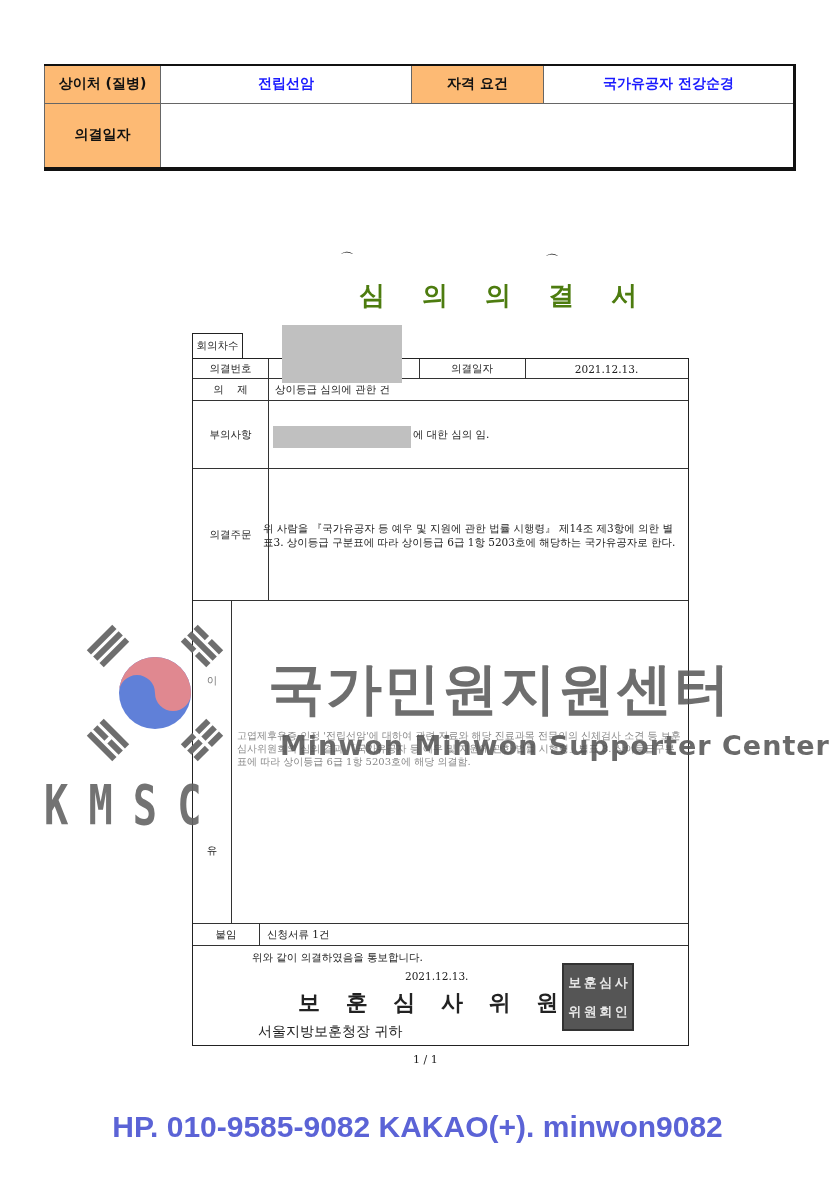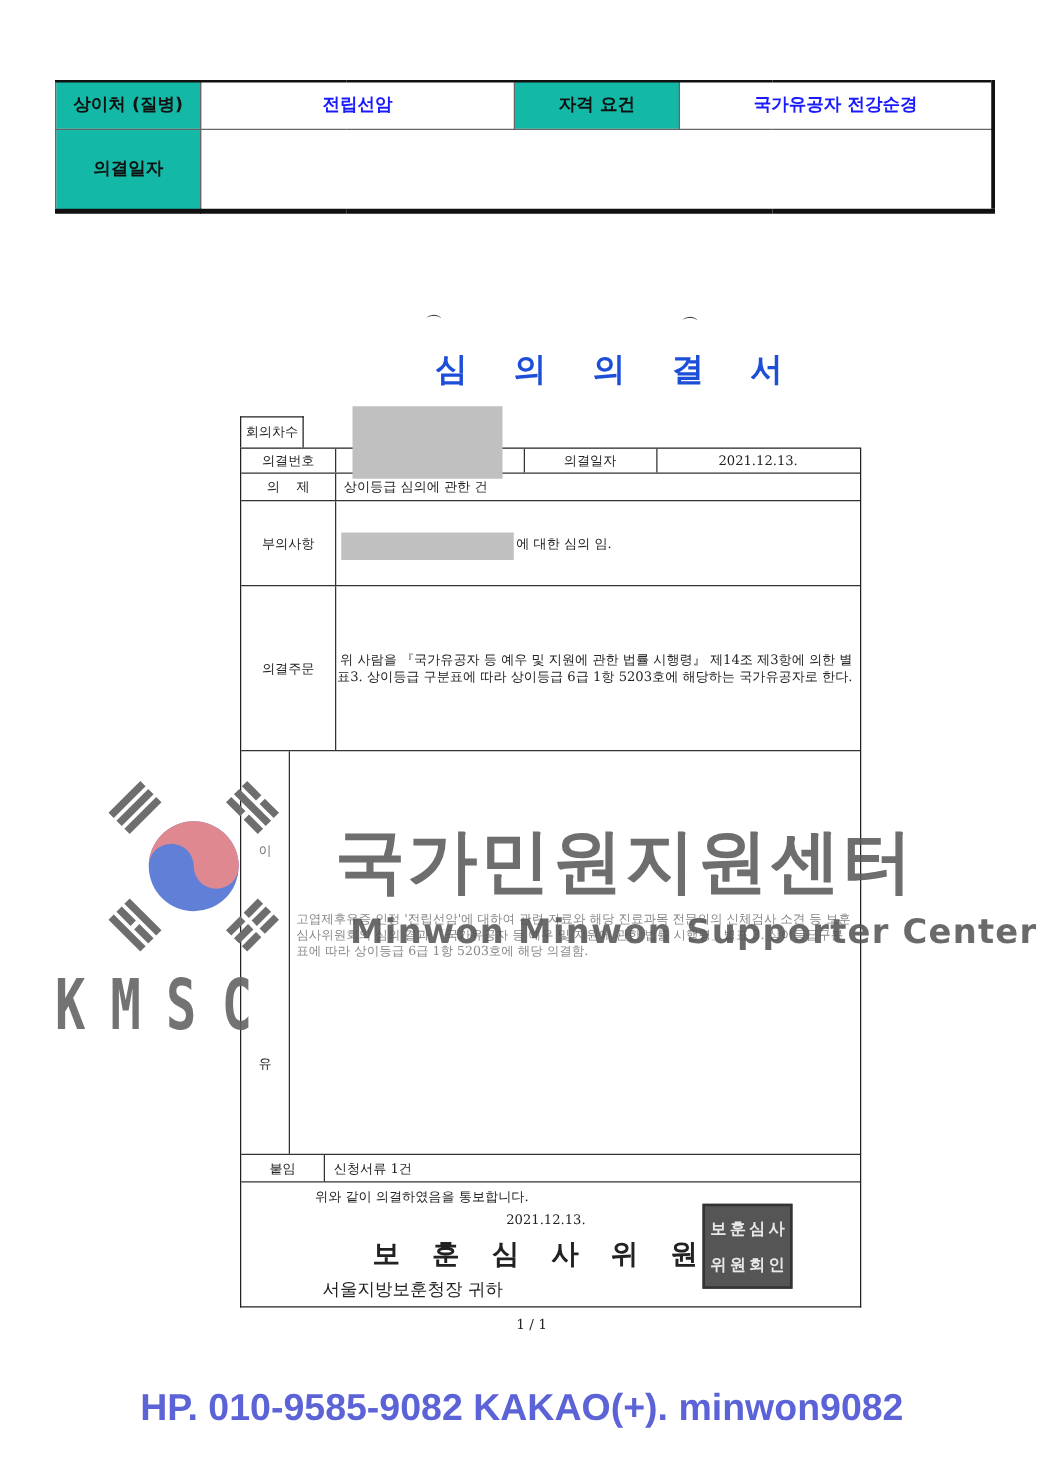--- a/index.html
+++ b/index.html
@@ -10,27 +10,27 @@
   .summary {
     position: absolute; left: 44px; top: 64px; width: 750px;
     border-collapse: collapse; table-layout: fixed;
     border-top: 2px solid #111; border-left: 1px solid #333;
     border-right: 3px solid #111; border-bottom: 4px solid #111;
   }
   .summary td {
     border: 1px solid #666; text-align: center; vertical-align: middle;
     font-size: 14px; font-weight: bold; height: 38px;
   }
-  .summary td.lbl { background: #14b8a6; }
+  .summary td.lbl { background: #fdba74; }
   .summary td.blue { color: #1a1aff; }
   .summary tr.note td { height: 66px; }
   .scan-mark { position: absolute; font-size: 14px; color: #222; font-family: "DejaVu Serif", serif; }
   .doc-title {
-    position: absolute; left: 348px; top: 278px; font-size: 26px; letter-spacing: 14px;
-    font-family: "DejaVu Serif", serif; font-weight: bold; color: #1d4ed8;
+    position: absolute; left: 359px; top: 278px; font-size: 26px; letter-spacing: 14px;
+    font-family: "DejaVu Serif", serif; font-weight: bold; color: #4d7c0f;
   }
   .frame {
     position: absolute; left: 192px; top: 358px; width: 497px; height: 688px;
     border: 1.5px solid #222; border-top: none;
   }
   .row { position: absolute; left: 0; right: 0; border-top: 1px solid #333; }
   .cell { position: absolute; top: 0; bottom: 0; display: flex; align-items: center; font-family: "DejaVu Serif", serif; font-size: 10.5px; color: #222; }
   .cell.lbl { justify-content: center; }
   .vline { position: absolute; top: 0; bottom: 0; border-left: 1px solid #333; }
 
@@ -131,21 +131,21 @@
 
   <div class="row" style="top:42px;height:68px;">
     <div class="cell lbl" style="left:0;width:75px;">부의사항</div>
     <div class="vline" style="left:75px;"></div>
     <div class="cell" style="left:220px;right:0;">에 대한 심의 임.</div>
   </div>
 
   <div class="row" style="top:110px;height:132px;">
     <div class="cell lbl" style="left:0;width:75px;">의결주문</div>
     <div class="vline" style="left:75px;"></div>
-    <div class="cell para" style="left:70px;right:6px;text-align:right;">위 사람을 『국가유공자 등 예우 및 지원에 관한 법률 시행령』 제14조 제3항에 의한 별표3. 상이등급 구분표에 따라 상이등급 6급 1항 5203호에 해당하는 국가유공자로 한다.</div>
+    <div class="cell para" style="left:70px;right:6px;">위 사람을 『국가유공자 등 예우 및 지원에 관한 법률 시행령』 제14조 제3항에 의한 별표3. 상이등급 구분표에 따라 상이등급 6급 1항 5203호에 해당하는 국가유공자로 한다.</div>
   </div>
 
   <div class="row" style="top:242px;height:323px;">
     <div class="cell lbl" style="left:0;width:38px;top:70px;bottom:auto;height:20px;color:#777;">이</div>
     <div class="cell lbl" style="left:0;width:38px;top:240px;bottom:auto;height:20px;">유</div>
     <div class="vline" style="left:38px;"></div>
     <div class="para faded" style="position:absolute;left:44px;right:6px;top:128px;">고엽제후유증 인정 '전립선암'에 대하여 관련 자료와 해당 진료과목 전문의의 신체검사 소견 등 보훈심사위원회의 심의 결과 「국가유공자 등 예우 및 지원에 관한 법률 시행령」별표 3. 상이등급구분표에 따라 상이등급 6급 1항 5203호에 해당 의결함.</div>
   </div>
 
   <div class="row" style="top:565px;height:22px;">

